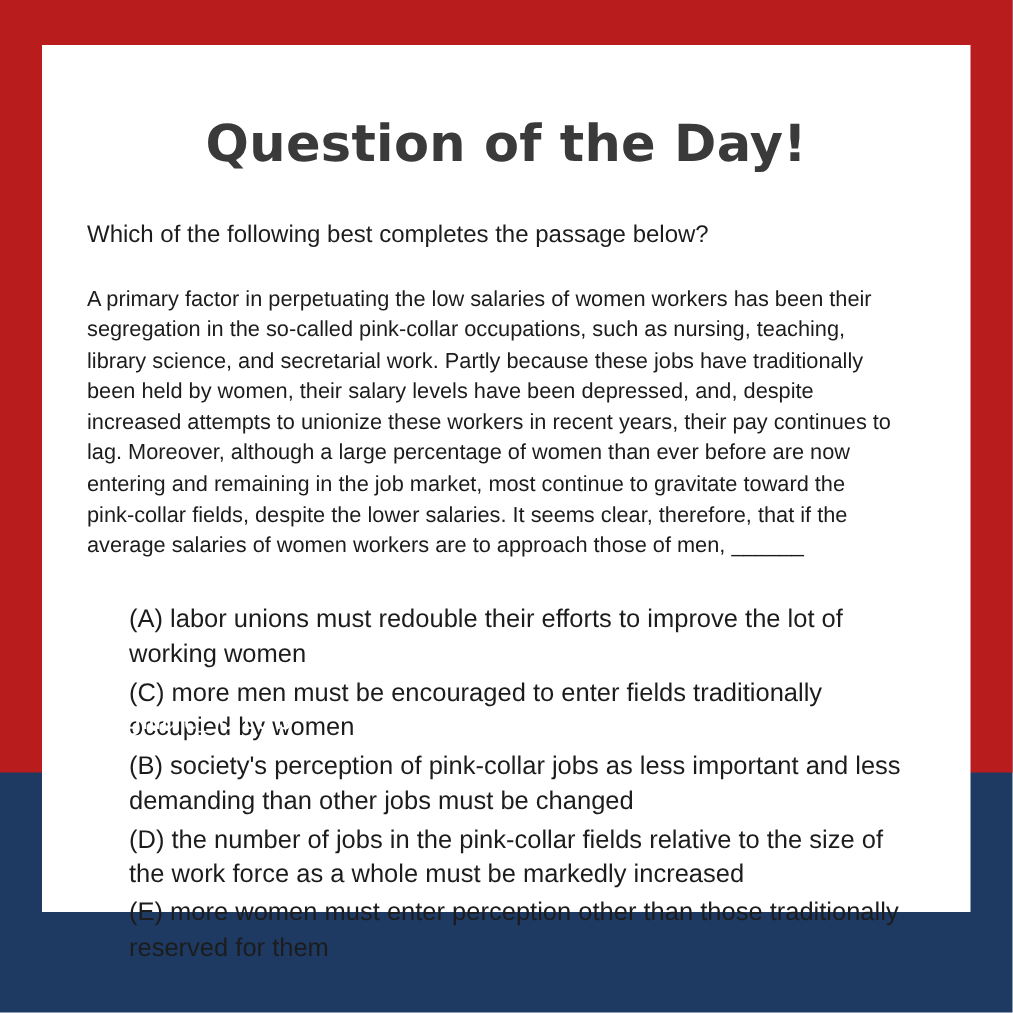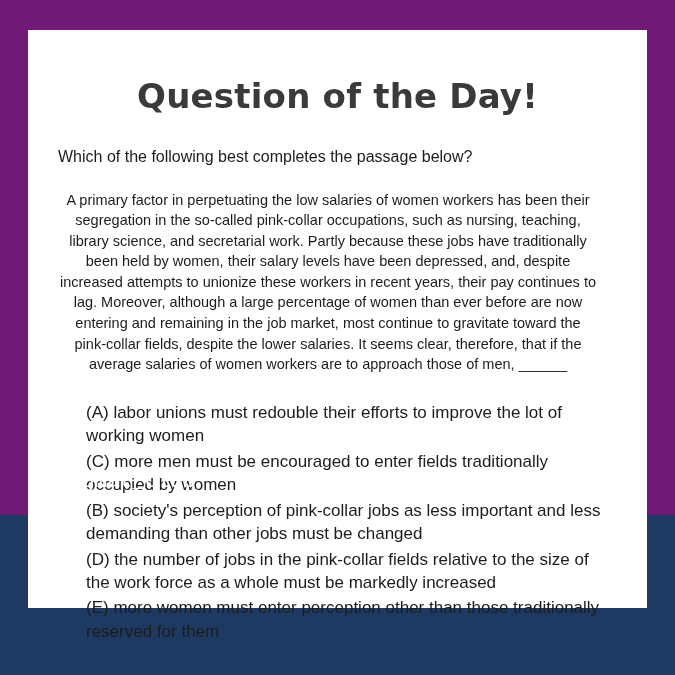--- a/index.html
+++ b/index.html
@@ -10,21 +10,21 @@
     width: 675px;
     height: 675px;
     background: #1e3a63;
     font-family: "Liberation Sans", sans-serif;
     overflow: hidden;
   }
   .poster {
     position: relative;
     width: 675px;
     height: 515px;
-    background: #701a75;
+    background: #b91c1c;
     box-sizing: border-box;
     padding: 30px 28px 0 28px;
   }
   .card {
     background: #ffffff;
     width: 619px;
     height: 578px;
     box-sizing: border-box;
     padding: 28px 30px 10px 30px;
     position: relative;
@@ -42,21 +42,21 @@
     font-size: 16px;
     color: #1c1c1c;
     margin: 0 0 22px 0;
     line-height: 1.35;
   }
   .passage {
     font-size: 14.5px;
     color: #1c1c1c;
     line-height: 1.42;
     margin: 0 0 26px 0;
-    text-align: center;
+    text-align: left;
     max-width: 540px;
   }
   .choices {
     margin-left: 28px;
   }
   .choice {
     font-size: 17px;
     color: #1c1c1c;
     line-height: 1.38;
     margin-bottom: 2px;

